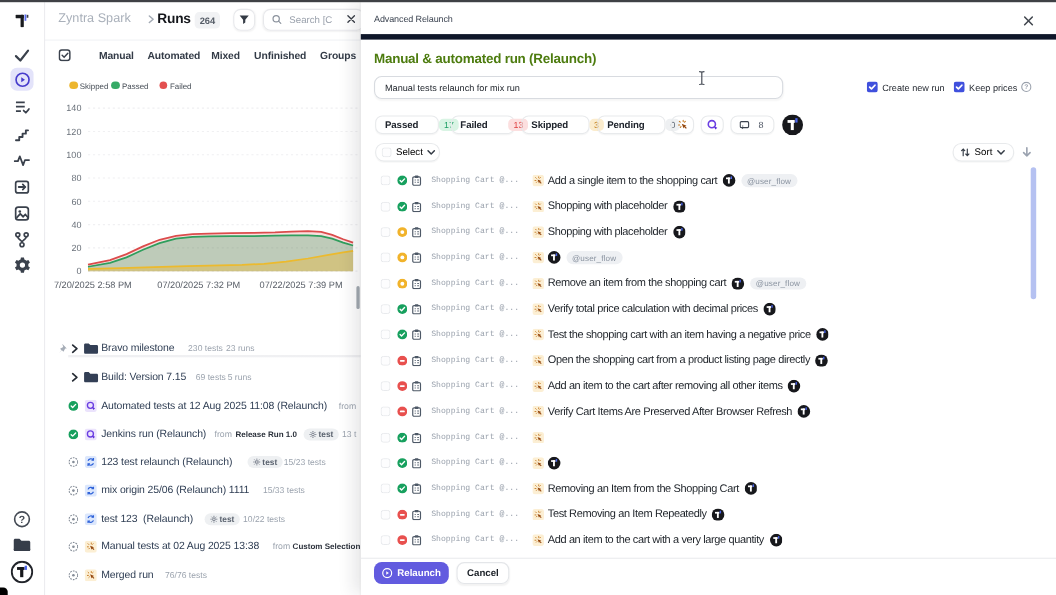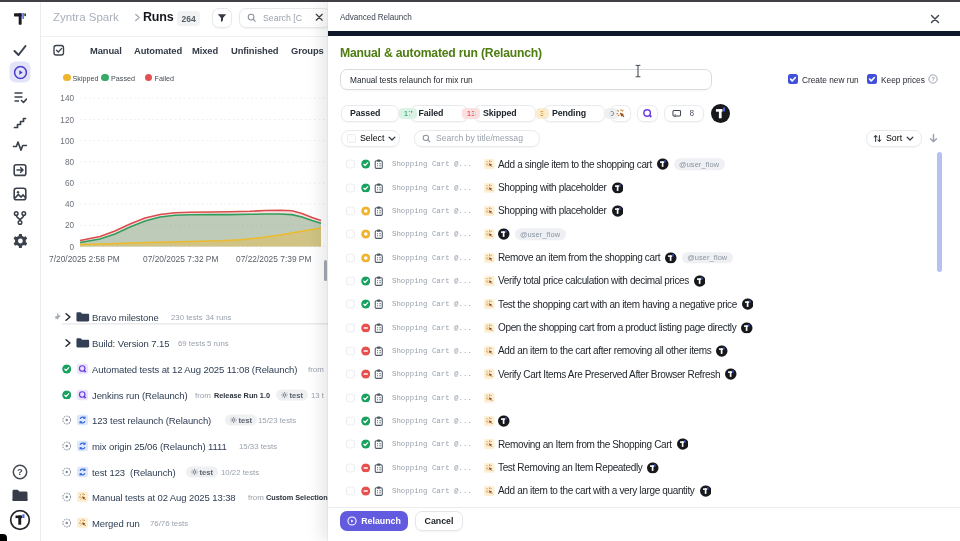--- a/index.html
+++ b/index.html
@@ -242,21 +242,21 @@
         <path d="M3.4 1.9l4.2 3.6-4.2 3.6" fill="none" stroke="#262c35" stroke-width="1.7" stroke-linecap="round" stroke-linejoin="round" transform="scale(0.9090909090909091,0.9090909090909091)"></path>
       </svg>
     </span>
     <span class="icn" style="left:35px">
       <svg width="14" height="11.5" viewBox="0 0 14 11.5" style="">
         <path d="M0.5 2.6c0-.8.6-1.4 1.4-1.4h3.4l1.7 1.7h6.6c.8 0 1.4.6 1.4 1.4v6.4c0 .8-.6 1.4-1.4 1.4H1.9c-.8 0-1.4-.6-1.4-1.4z" fill="#333f55" transform="scale(0.875,0.8518518518518519)"></path>
       </svg>
     </span>
     <span class="ttl" style="left:51px">Bravo milestone</span>
     <span class="inf" style="left:130px">230 tests</span>
-    <span class="inf" style="left:164.5px">34 runs</span>
+    <span class="inf" style="left:164.5px">23 runs</span>
   </div>
 <div class="trow" style="top:330px">
     <span class="icn" style="left:22px">
       <svg width="10" height="10" viewBox="0 0 10 10" style="">
         <path d="M3.4 1.9l4.2 3.6-4.2 3.6" fill="none" stroke="#262c35" stroke-width="1.7" stroke-linecap="round" stroke-linejoin="round" transform="scale(0.9090909090909091,0.9090909090909091)"></path>
       </svg>
     </span>
     <span class="icn" style="left:35px">
       <svg width="14" height="11.5" viewBox="0 0 14 11.5" style="">
         <path d="M0.5 2.6c0-.8.6-1.4 1.4-1.4h3.4l1.7 1.7h6.6c.8 0 1.4.6 1.4 1.4v6.4c0 .8-.6 1.4-1.4 1.4H1.9c-.8 0-1.4-.6-1.4-1.4z" fill="#333f55" transform="scale(0.875,0.8518518518518519)"></path>
@@ -504,27 +504,20 @@
     </div>
     <div class="chip2" style="left:13px;width:59px;padding-left:5px;gap:4px">
       <svg width="9" height="9" viewBox="0 0 12 12" style="flex:none">
         <rect x="0.6" y="0.6" width="10.8" height="10.8" rx="3" fill="#fdfdfe" stroke="#e7e9ec" stroke-width="1.2"></rect>
       </svg>
       <span class="lb" style="font-size:8.8px">Select</span>
       <svg width="8" height="5.6" viewBox="0 0 10 7" style="flex:none">
         <path d="M1.4 1.4L5 5l3.6-3.6" fill="none" stroke="#343b45" stroke-width="1.7" stroke-linecap="round" stroke-linejoin="round"></path>
       </svg>
     </div>
-    <div class="chip2" style="left:86px;width:126px;padding-left:7px;gap:5px">
-      <svg width="9" height="9" viewBox="0 0 14 14" style="flex:none">
-        <circle cx="6" cy="6" r="4.2" fill="none" stroke="#8b929d" stroke-width="1.6"></circle>
-        <path d="M9.2 9.2l3 3" stroke="#8b929d" stroke-width="1.6" stroke-linecap="round"></path>
-      </svg>
-      <span style="font-size:8.6px;color:#9aa1ac">Search by title/messag</span>
-    </div>
     <div class="chip2" style="left:538px;width:56px;padding-left:6px;gap:4px">
       <svg width="9" height="9" viewBox="0 0 12 12" style="flex:none">
         <path d="M3.5 10V2M3.5 2L1.6 4M3.5 2l1.9 2" fill="none" stroke="#343b45" stroke-width="1.4" stroke-linecap="round" stroke-linejoin="round"></path>
         <path d="M8.5 2v8M8.5 10l-1.9-2M8.5 10l1.9-2" fill="none" stroke="#343b45" stroke-width="1.4" stroke-linecap="round" stroke-linejoin="round"></path>
       </svg>
       <span class="lb" style="font-size:8.8px">Sort</span>
       <svg width="8" height="5.6" viewBox="0 0 10 7" style="flex:none">
         <path d="M1.4 1.4L5 5l3.6-3.6" fill="none" stroke="#343b45" stroke-width="1.7" stroke-linecap="round" stroke-linejoin="round"></path>
       </svg>
     </div>

